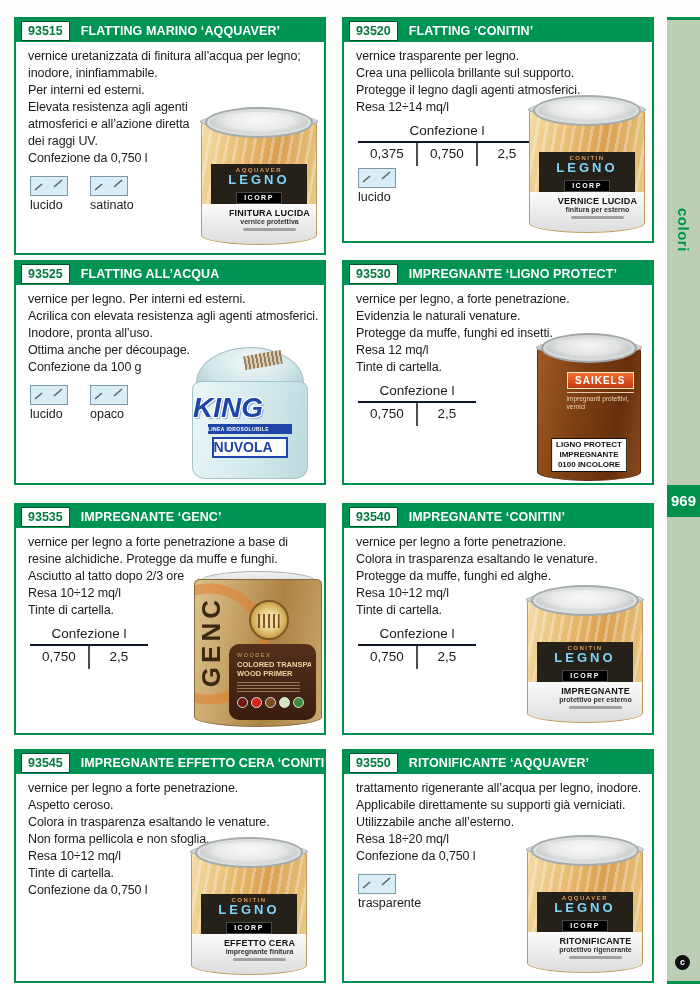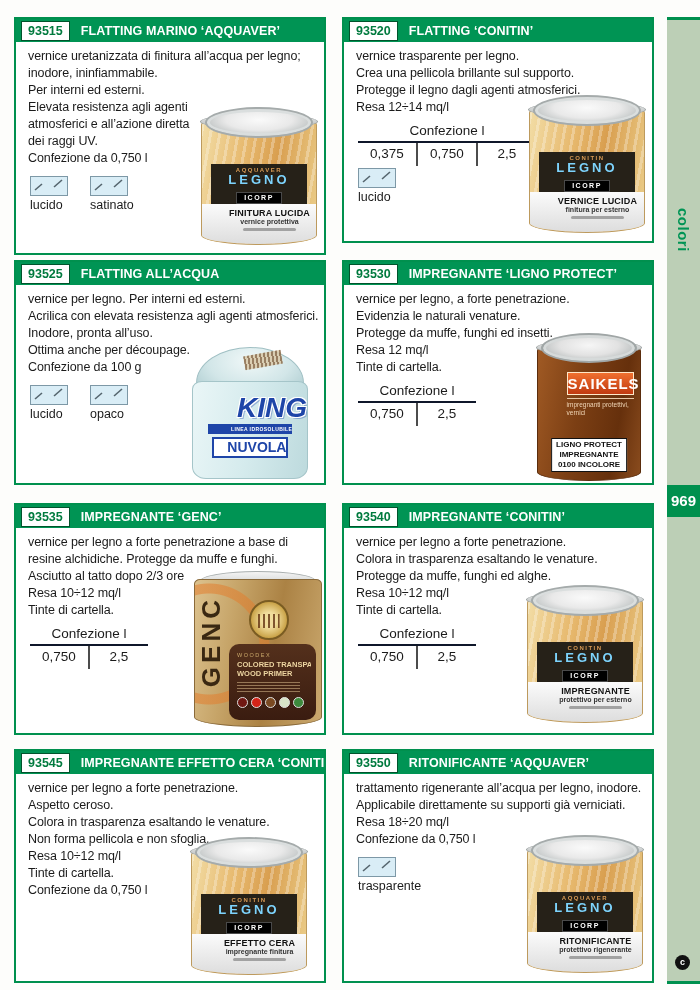--- a/index.html
+++ b/index.html
@@ -44,21 +44,21 @@
   .whiteband{position:absolute;left:0;right:0;bottom:0;height:40px;text-align:center;padding-top:4px;
              background:linear-gradient(#fbfbfb,#dddddd);box-sizing:border-box;padding-left:21px;}
   .cname{font-size:9px;font-weight:800;color:#111;letter-spacing:.2px;}
   .csub{font-size:7px;font-weight:bold;color:#333;}
   .tinybar{width:56%;height:3px;background:#a2a2a2;margin:3px auto 0;border-radius:2px;}
   
   .king{width:116px;height:132px;}
   .king .klid{position:absolute;top:0;left:4px;right:4px;height:46px;
     border-radius:50% 50% 50% 50%/75% 75% 25% 25%;
     background:radial-gradient(ellipse at 50% 28%,#f0f8f8,#d2e6e8 55%,#a9c9cd);border:1px solid #9fbfc3;}
-  .king .kbody{position:absolute;top:34px;left:0;right:0;bottom:0;overflow:hidden;text-align:right;
+  .king .kbody{position:absolute;top:34px;left:0;right:0;bottom:0;overflow:hidden;text-align:left;
     border-radius:10px 10px 14px 14px/8px 8px 12px 12px;
     background:linear-gradient(100deg,#eaf6f7,#d5ebed 50%,#bddadd);border:1px solid #a5c5c9;}
   .kname{margin-top:12px;font-size:28px;line-height:28px;font-weight:900;font-style:italic;color:#1e45a8;
     text-shadow:1px 1px 0 #fff,-1px -1px 0 #fff,1px -1px 0 #fff,-1px 1px 0 #fff,2px 2px 0 rgba(30,69,168,.35);}
   .kband{width:74%;margin:2px auto 0;background:#1e45a8;color:#fff;font-size:5px;font-weight:bold;
          letter-spacing:.4px;padding:2px 0;}
   .kbox{width:64%;margin:3px auto 0;background:#fff;border:2px solid #1e45a8;color:#1e45a8;
         font-weight:900;font-size:14px;line-height:17px;}
   .kbarcode{position:absolute;top:6px;left:52px;width:38px;height:14px;transform:rotate(-10deg);opacity:.85;
     background:repeating-linear-gradient(90deg,#8a6a48 0 2px,#d8c8a8 2px 4px);}
@@ -66,21 +66,21 @@
   .saik{width:106px;height:148px;}
   .saik .ring{position:absolute;top:7px;left:0;right:0;height:13px;border-radius:50%;
     background:linear-gradient(#ececec,#b2b8b8);border:1px solid #9aa0a0;}
   .saik .lid{position:absolute;top:0;left:5px;right:5px;height:26px;border-radius:50%;
     background:radial-gradient(ellipse at 50% 40%,#f6f6f6,#e2e2e2 45%,#bfc3c3 72%,#a4aaaa 100%);
     border:2px solid #a0a6a6;box-shadow:inset 0 0 0 3px #d6dada;}
   .sbody{position:absolute;top:14px;left:1px;right:1px;bottom:0;overflow:hidden;
     border-radius:5px 5px 50% 50%/4px 4px 9px 9px;border:1px solid #5a2c0c;
     background:linear-gradient(100deg,#a05a24,#7c3f14 40%,#66300c 75%,#8a4c1e);}
   .sbrand{margin:24px 6% 0 28%;background:linear-gradient(#f07030,#c03a10);border:1px solid #ffe8c8;
-    color:#fff;font-weight:800;font-size:15px;letter-spacing:1px;text-align:center;padding:2px 0;}
+    color:#fff;font-weight:800;font-size:10px;letter-spacing:1px;text-align:center;padding:2px 0;}
   .srule{margin:3px 6% 2px 28%;height:1px;background:#e8c9a8;}
   .sline{margin-left:28%;font-size:6.5px;line-height:8px;color:#f0d5b5;text-align:left;}
   .slabel{position:absolute;bottom:8px;left:50%;transform:translateX(-50%);background:#fff;
     border:1px solid #111;font-size:8px;font-weight:800;color:#111;text-align:center;
     padding:1px 4px;line-height:10px;white-space:nowrap;}
   
   .genc{width:128px;height:156px;}
   .genc .grim{position:absolute;top:0;left:6px;right:6px;height:18px;border-radius:50%;
     background:linear-gradient(#f4f4f4,#c2c6c6);border:1px solid #a8aeae;}
   .gbody{position:absolute;top:8px;left:0;right:0;bottom:0;overflow:hidden;
@@ -404,20 +404,21 @@
   </section>
 
   <section class="cell" style="left:342px;top:749px;height:234px">
     <header class="cell-head">
       <span class="code">93550</span>
       <span class="title">RITONIFICANTE ‘AQQUAVER’</span>
     </header>
     <div class="desc">
       <div class="dline">trattamento rigenerante all’acqua per legno, inodore.</div>
       <div class="dline">Applicabile direttamente su supporti già verniciati.</div>
+      <div class="dline">Utilizzabile anche all’esterno.</div>
       <div class="dline">Resa 18÷20 mq/l</div>
       <div class="dline">Confezione da 0,750 l</div>
     </div>
     <div class="swrow">
       <div class="swatch-item">
         <svg class="swatch" viewBox="0 0 38 20">
             <rect x="0.5" y="0.5" width="37" height="19" fill="#d9edf6" stroke="#7d98a6"></rect>
             <path d="M5 14 l7 -6" stroke="#55656e" stroke-width="1.6" fill="none"></path>
             <path d="M24 11 l8 -7" stroke="#55656e" stroke-width="1.6" fill="none"></path>
           </svg>

